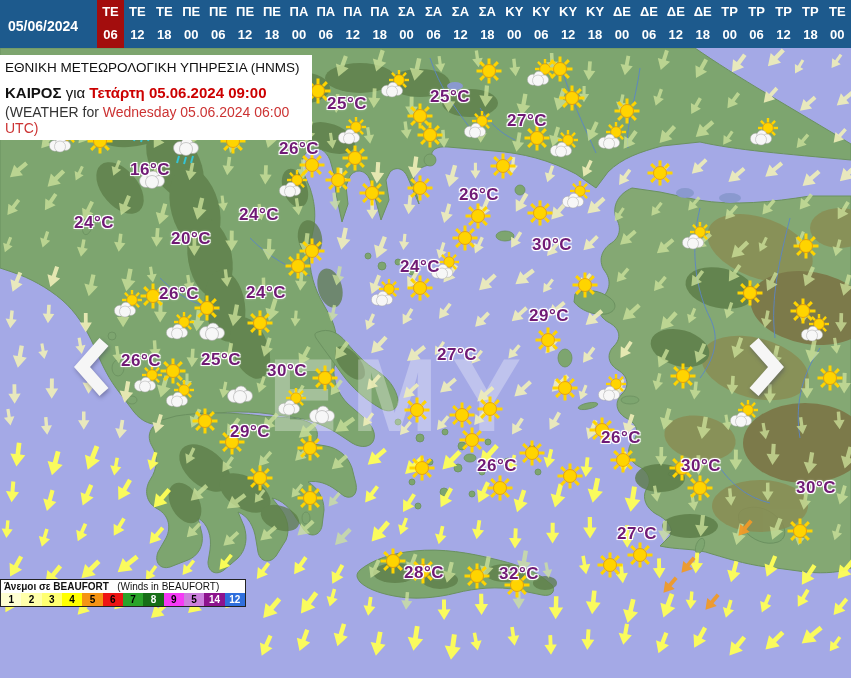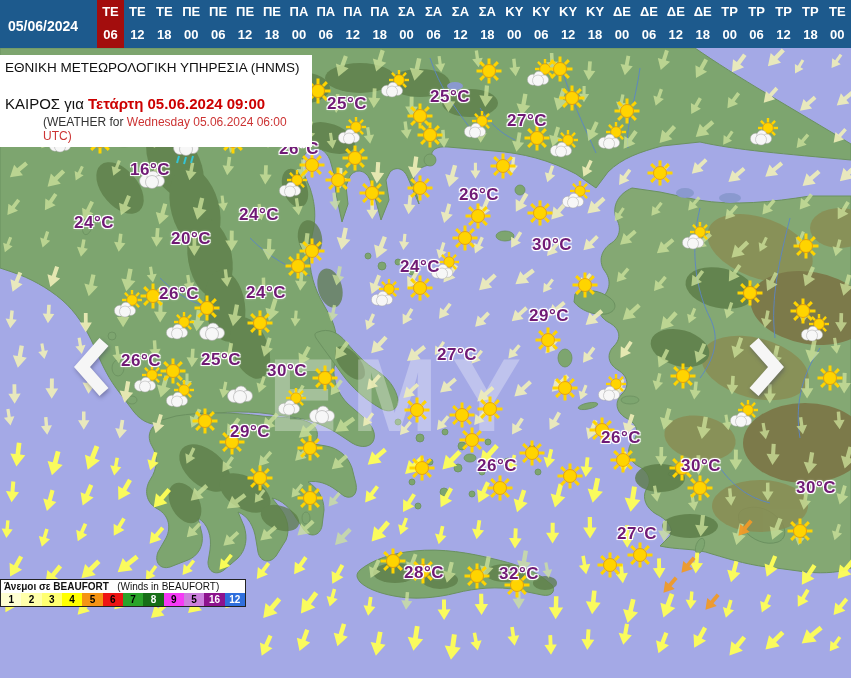--- a/index.html
+++ b/index.html
@@ -18,25 +18,25 @@
   .layer{position:absolute;left:0;top:0;width:851px;height:678px;pointer-events:none;}
   .watermark{position:absolute;left:268px;top:288px;font-size:104px;font-weight:bold;
              color:rgba(255,255,255,0.30);letter-spacing:14px;pointer-events:none;}
   .temp{position:absolute;transform:translate(-50%,-55%);font-weight:bold;font-size:17px;color:#701a75;
         white-space:nowrap;letter-spacing:0.5px;
         text-shadow:-1px -1px 0 #fff,1px -1px 0 #fff,-1px 1px 0 #fff,1px 1px 0 #fff,0 0 3px #fff;}
   .wicon{position:absolute;transform:translate(-50%,-50%);}
   
   .headerbox{position:absolute;left:0;top:7px;width:312px;background:#fff;box-sizing:border-box;
              padding:5px 6px 4px 5px;}
-  .hb1{font-size:13.5px;color:#111;margin-bottom:20px;}
+  .hb1{font-size:13.5px;color:#111;margin-bottom:9px;}
   .hb2{font-size:15px;color:#111;margin-bottom:3px;}
-  .hb2 .b{font-weight:normal;text-align:center;}
+  .hb2 .b{font-weight:bold;text-align:center;}
   .hb2 .red{font-weight:bold;color:#cc0000;}
-  .hb3{font-size:12px;color:#333;margin-left:38px;}
+  .hb3{font-size:14px;color:#333;}
   .hb3 .red{color:#cc3333;}
   
   .nav{position:absolute;width:38px;height:62px;cursor:pointer;
        filter:drop-shadow(1px 2px 2px rgba(60,60,90,0.45));}
   .nav svg{display:block;}
   
   .legend{position:absolute;left:0;top:579px;width:246px;background:#fff;border:1px solid #222;box-sizing:border-box;}
   .legtitle{font-size:10px;color:#111;padding:1px 3px;white-space:nowrap;}
   .legtitle .b{font-weight:bold;}
   .legrow{display:flex;height:13px;}
@@ -2008,19 +2008,19 @@
         <div class="legcell" style="background: rgb(255, 255, 210);">1</div>
         <div class="legcell" style="background: rgb(255, 255, 170);">2</div>
         <div class="legcell" style="background: rgb(255, 255, 114);">3</div>
         <div class="legcell" style="background: rgb(255, 255, 0);">4</div>
         <div class="legcell" style="background: rgb(245, 148, 20);">5</div>
         <div class="legcell" style="background: rgb(238, 20, 20);">6</div>
         <div class="legcell" style="background: rgb(42, 164, 42);">7</div>
         <div class="legcell" style="background: rgb(23, 110, 23); color: rgb(255, 255, 255);">8</div>
         <div class="legcell" style="background: rgb(246, 57, 246);">9</div>
         <div class="legcell" style="background: rgb(204, 128, 221);">5</div>
-        <div class="legcell" style="background: rgb(141, 19, 141); color: rgb(255, 255, 255);">16</div>
+        <div class="legcell" style="background: rgb(141, 19, 141); color: rgb(255, 255, 255);">14</div>
         <div class="legcell" style="background: rgb(47, 111, 221); color: rgb(255, 255, 255);">12</div>
       </div>
   </div>
 
 
 </div>
 
 </body></html>

